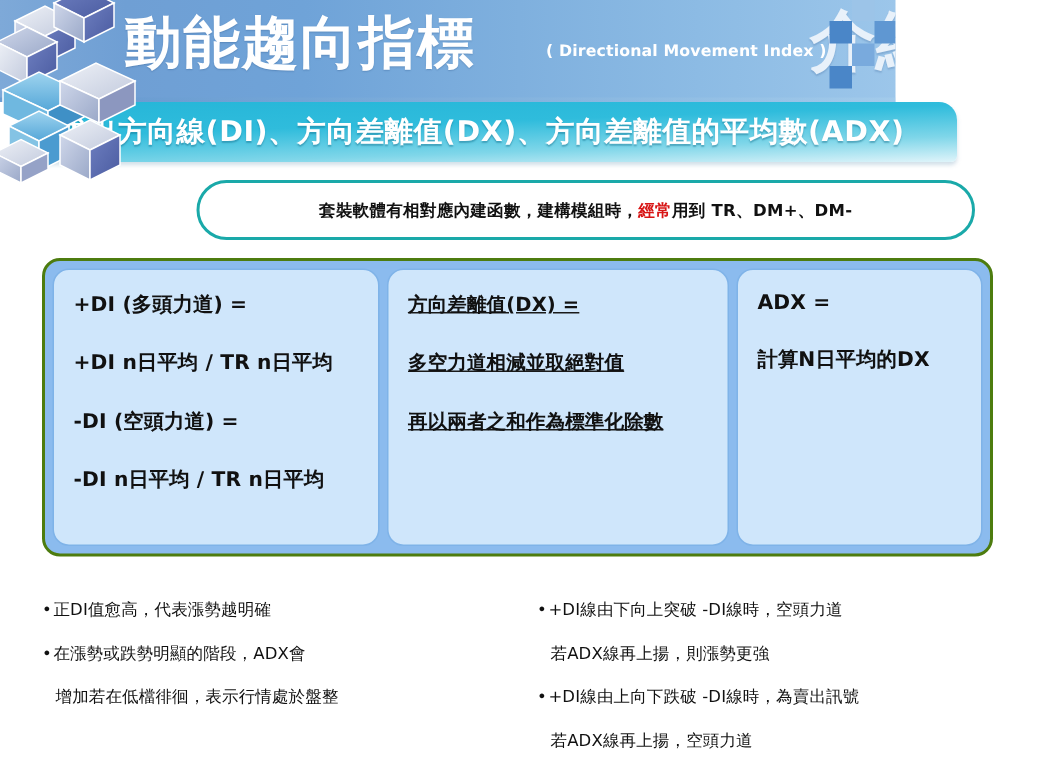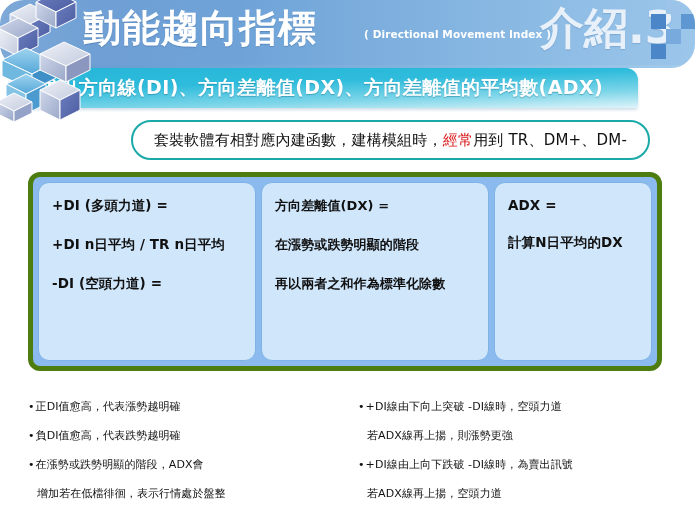--- a/index.html
+++ b/index.html
@@ -14,26 +14,25 @@
     position: relative;
     overflow: hidden;
     font-family: "DejaVu Sans", "Liberation Sans", sans-serif;
     color: #1a1a1a;
   }
 
   
   .header-band {
     position: absolute;
     left: 0; top: 0;
-    width: 695px; height: 68px;
+    width: 597px; height: 68px;
     background: linear-gradient(90deg,
        #7ea9d8 0%, #6f9fd4 14%, #6fa3d8 34%,
        #7fb0de 58%, #8cbbe4 78%, #9cc6ea 100%);
     overflow: hidden;
-    border-radius: 24px;
   }
   .header-band::after{
     content:"";
     position:absolute; left:0; right:0; bottom:0; height:3px;
     background:linear-gradient(90deg,#5d93cb,#a8cfec);
     opacity:.55;
   }
 
   .header-title {
     position: absolute;
@@ -107,50 +106,50 @@
     width: 519px; height: 40px;
     box-sizing: border-box;
     background: #ffffff;
     border: 2px solid #1aa9a9;
     border-radius: 20px;
     display: flex;
     align-items: center;
     justify-content: center;
   }
   .note-text {
-    font-size: 15px;
-    font-weight: normal;
+    font-size: 11px;
+    font-weight: bold;
     color: #111111;
     white-space: nowrap;
     letter-spacing: .2px;
   }
   .note-text .hl { color: #d81515; }
 
   
   .formula-panel {
     position: absolute;
     left: 28px; top: 172px;
     width: 634px; height: 199px;
     box-sizing: border-box;
     background: #8bbbee;
-    border: 5px solid #4d7c0f;
+    border: 2px solid #4d7c0f;
     border-radius: 12px;
     display: flex;
     padding: 5px;
     gap: 5px;
   }
   .fbox {
     box-sizing: border-box;
     background: #cfe6fb;
     border: 1px solid #7fb3e8;
     border-radius: 11px;
     padding: 14px 11px 10px 13px;
   }
   .fbox.c1 { width: 218px; }
-  .fbox.c2 { width: 228px; }
+  .fbox.c2 { width: 228px; text-decoration: underline; }
   .fbox.c3 { flex: 1 1 auto; }
 
   .fline {
     font-size: 13.5px;
     font-weight: bold;
     color: #111111;
     white-space: nowrap;
     letter-spacing: .1px;
     margin: 0 0 21px 0;
   }
@@ -264,44 +263,42 @@
     <span>套裝軟體有相對應內建函數，建構模組時，</span><span class="hl">經常</span><span>用到 TR、DM+、DM-</span>
   </div>
 </div>
 
 <div class="formula-panel">
 
   <div class="fbox c1">
     <div class="fline">+DI (多頭力道) =</div>
     <div class="fline">+DI n日平均 /  TR n日平均</div>
     <div class="fline">-DI (空頭力道) =</div>
+    <div class="fline">-DI n日平均 /  TR n日平均</div>
   </div>
 
   <div class="fbox c2">
     <div class="fline">方向差離值(DX) =</div>
-    <div class="fline">在漲勢或跌勢明顯的階段</div>
+    <div class="fline">多空力道相減並取絕對值</div>
     <div class="fline">再以兩者之和作為標準化除數</div>
   </div>
 
   <div class="fbox c3">
     <div class="fline">ADX =</div>
     <div class="fline">計算N日平均的DX</div>
   </div>
 </div>
 
 <div class="bullets">
 
   <div class="bcol left">
     <div class="bline">
       <span class="dot">•</span><span>正DI值愈高，代表漲勢越明確</span>
     </div>
     <div class="bline">
-      <span class="dot">•</span><span>負DI值愈高，代表跌勢越明確</span>
-    </div>
-    <div class="bline">
       <span class="dot">•</span><span>在漲勢或跌勢明顯的階段，ADX會</span>
     </div>
     <div class="bline cont">
       <span>增加若在低檔徘徊，表示行情處於盤整</span>
     </div>
   </div>
 
   <div class="bcol right">
     <div class="bline">
       <span class="dot">•</span><span>+DI線由下向上突破 -DI線時，空頭力道</span>

